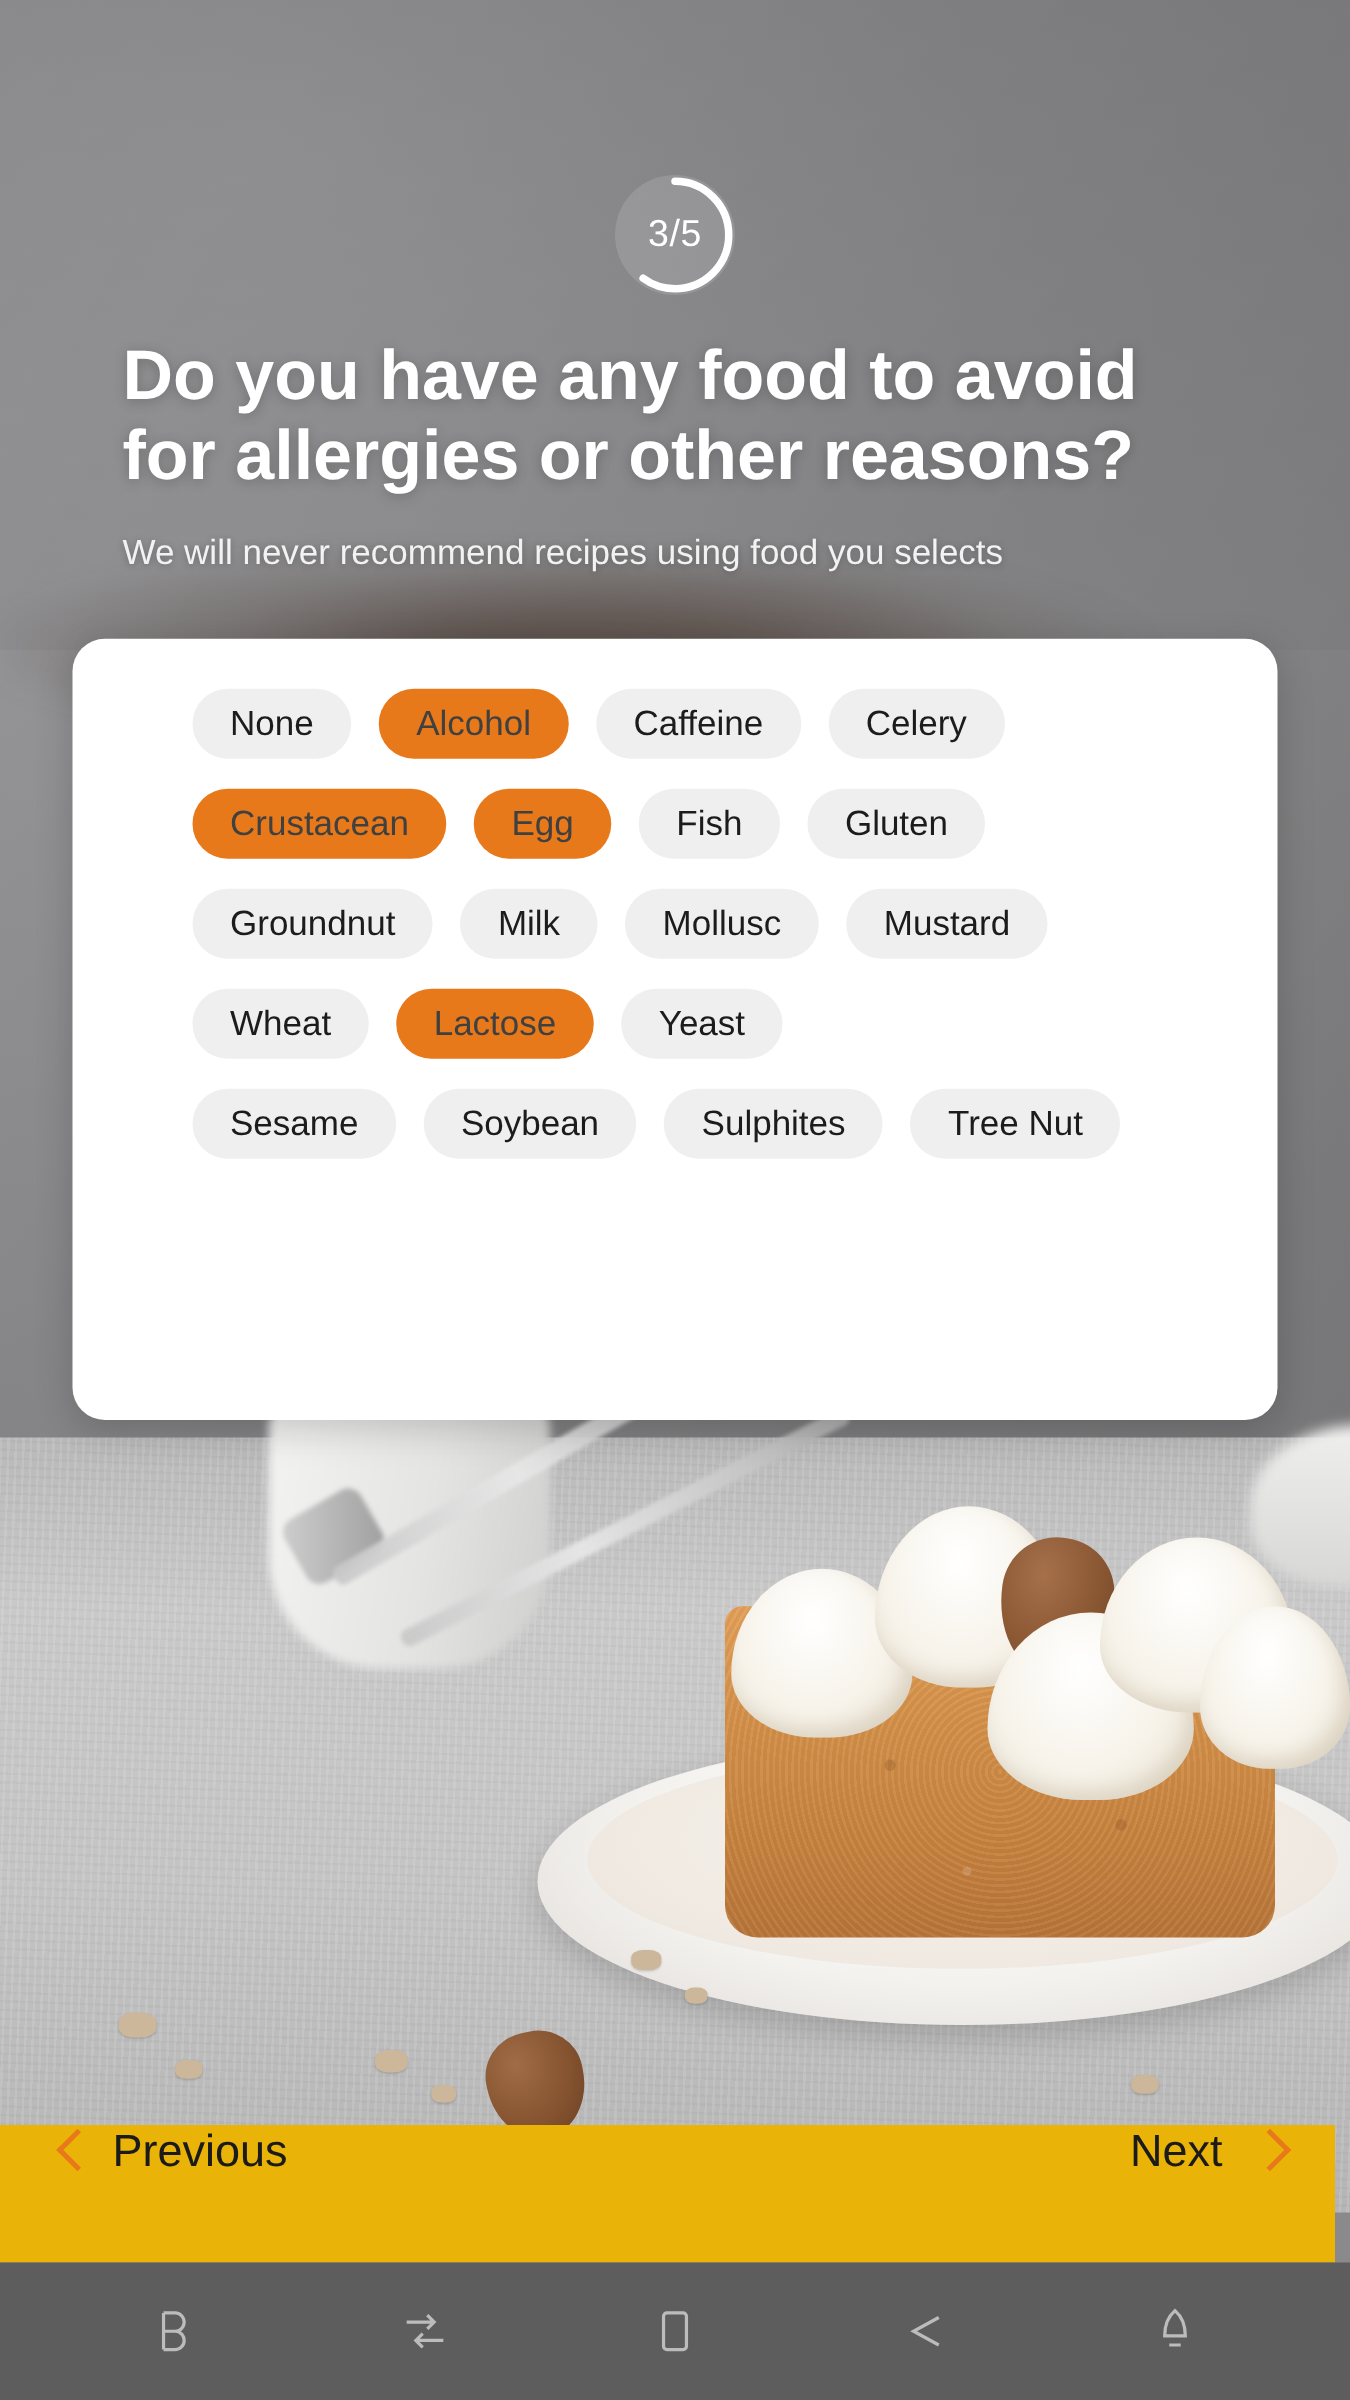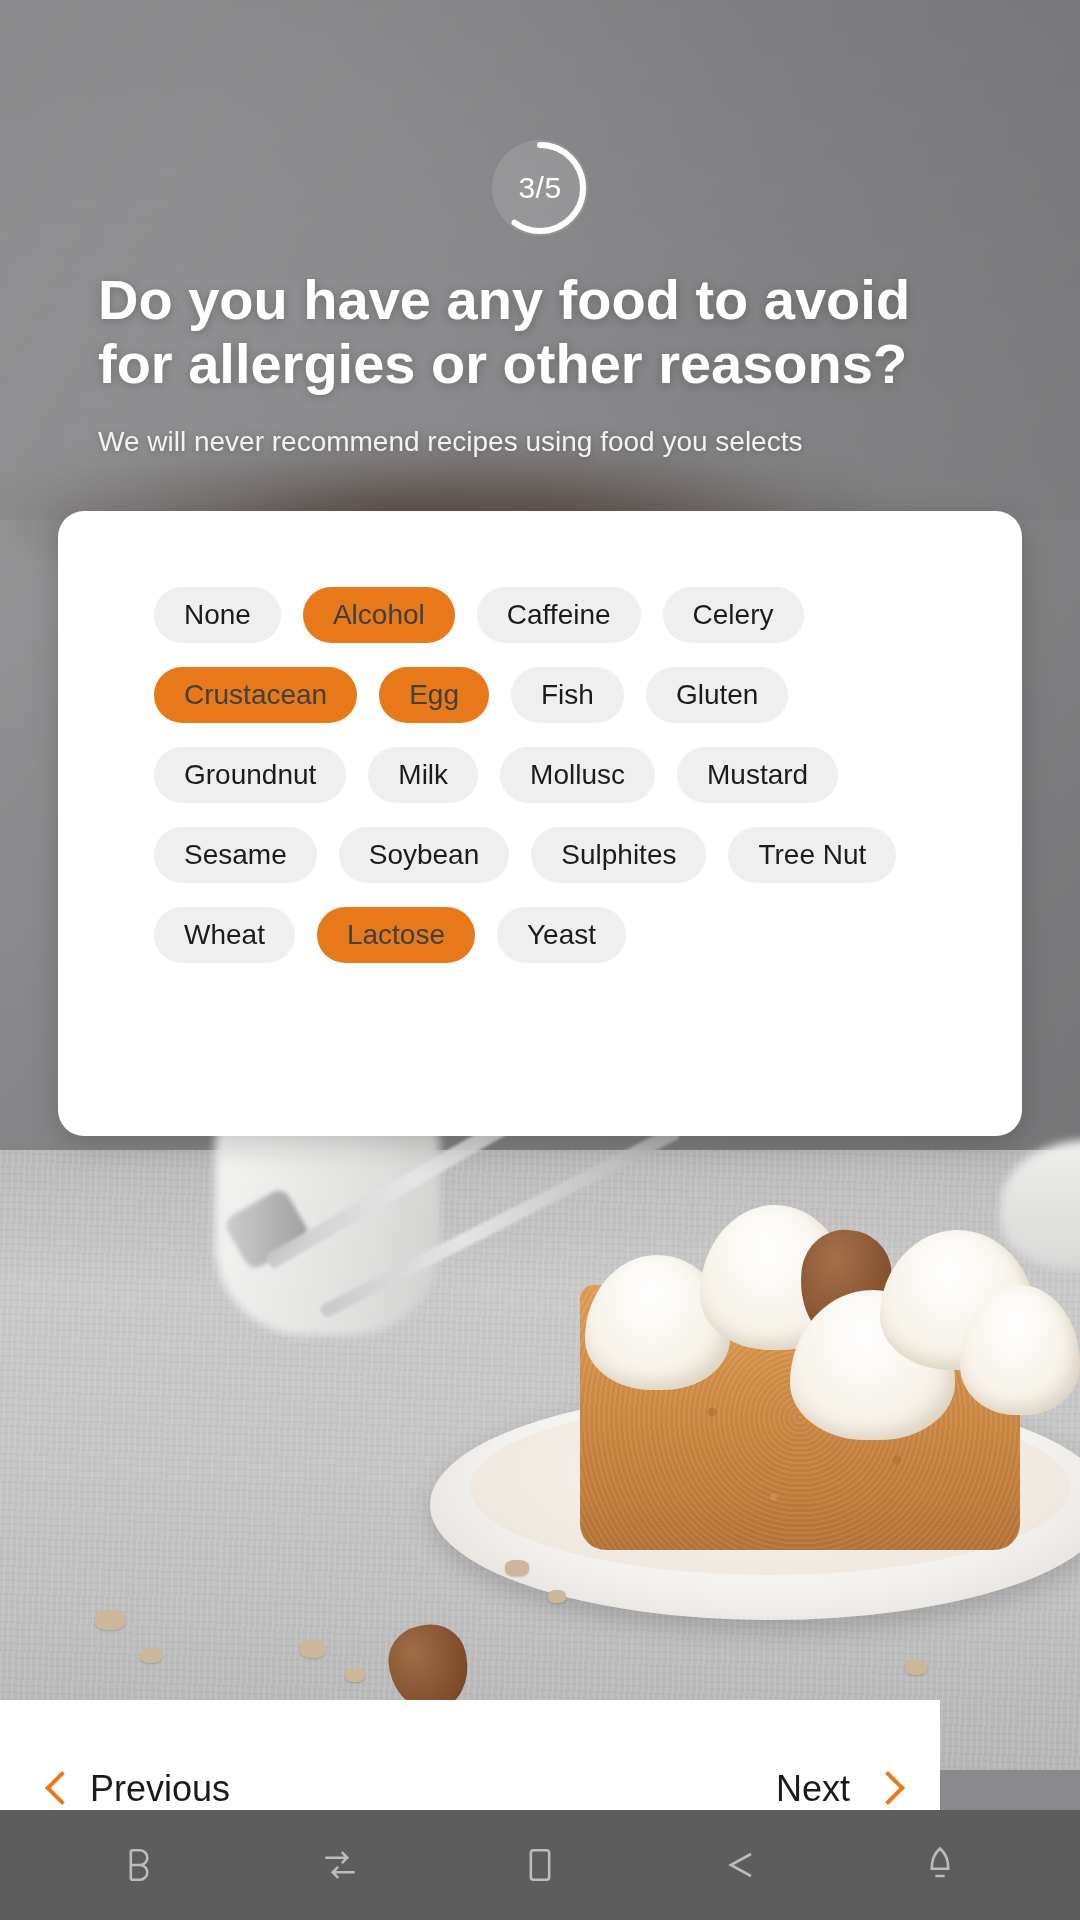--- a/index.html
+++ b/index.html
@@ -146,36 +146,36 @@
     position:absolute; left:98px; top:424px; width:860px;
     color:#f2f2f2; font-size:28px; line-height:1.3;
     text-shadow:0 1px 6px rgba(0,0,0,.25);
   }
 
   
   .card {
     position:absolute; left:58px; top:511px; width:964px; height:625px;
     background:#ffffff; border-radius:26px;
     box-shadow:0 8px 30px rgba(0,0,0,.18);
-    padding:76px 44px 40px 96px;
+    padding:40px 44px 40px 96px;
   }
   .chip-rows { display:flex; flex-direction:column; gap:24px; }
   .chip-row { display:flex; gap:22px; }
   .chip {
     display:inline-flex; align-items:center; justify-content:center;
     height:56px; padding:0 30px; border-radius:28px;
     font-size:28px; line-height:1; white-space:nowrap;
     background:#efefef; color:#1c1c1c; border:none; cursor:pointer;
   }
   .chip.selected { background:#e8791a; color:#404040; }
 
   
   .bottom-bar {
-    position:absolute; left:0; bottom:110px; width:940px; height:110px;
-    background:#ffffff; display:flex; align-items:flex-end;
+    position:absolute; left:0; bottom:110px; width:1068px; height:110px;
+    background:#eab308; display:flex; align-items:flex-start;
     justify-content:space-between; padding:0 46px;
   }
   .nav-btn { display:flex; align-items:center; gap:22px; cursor:pointer; }
   .nav-label { font-size:36px; color:#1b1b1b; }
   .chev { width:22px; height:38px; position:relative; }
   .chev::before {
     content:""; position:absolute; left:4px; top:6px;
     width:20px; height:20px; border-top:4px solid #e8791a; border-right:4px solid #e8791a;
   }
   .chev.left::before { transform:rotate(-135deg); }
@@ -252,29 +252,29 @@
           <button class="chip">Fish</button>
           <button class="chip">Gluten</button>
         </div>
         <div class="chip-row">
           <button class="chip">Groundnut</button>
           <button class="chip">Milk</button>
           <button class="chip">Mollusc</button>
           <button class="chip">Mustard</button>
         </div>
         <div class="chip-row">
+          <button class="chip">Wheat</button>
+          <button class="chip selected">Lactose</button>
+          <button class="chip">Yeast</button>
+        </div>
+        <div class="chip-row">
           <button class="chip">Sesame</button>
           <button class="chip">Soybean</button>
           <button class="chip">Sulphites</button>
           <button class="chip">Tree Nut</button>
-        </div>
-        <div class="chip-row">
-          <button class="chip">Wheat</button>
-          <button class="chip selected">Lactose</button>
-          <button class="chip">Yeast</button>
         </div>
       </div>
   </div>
 
   <div class="bottom-bar">
     <div class="nav-btn">
       <span class="chev left"></span>
       <span class="nav-label">Previous</span>
     </div>
     <div class="nav-btn">

